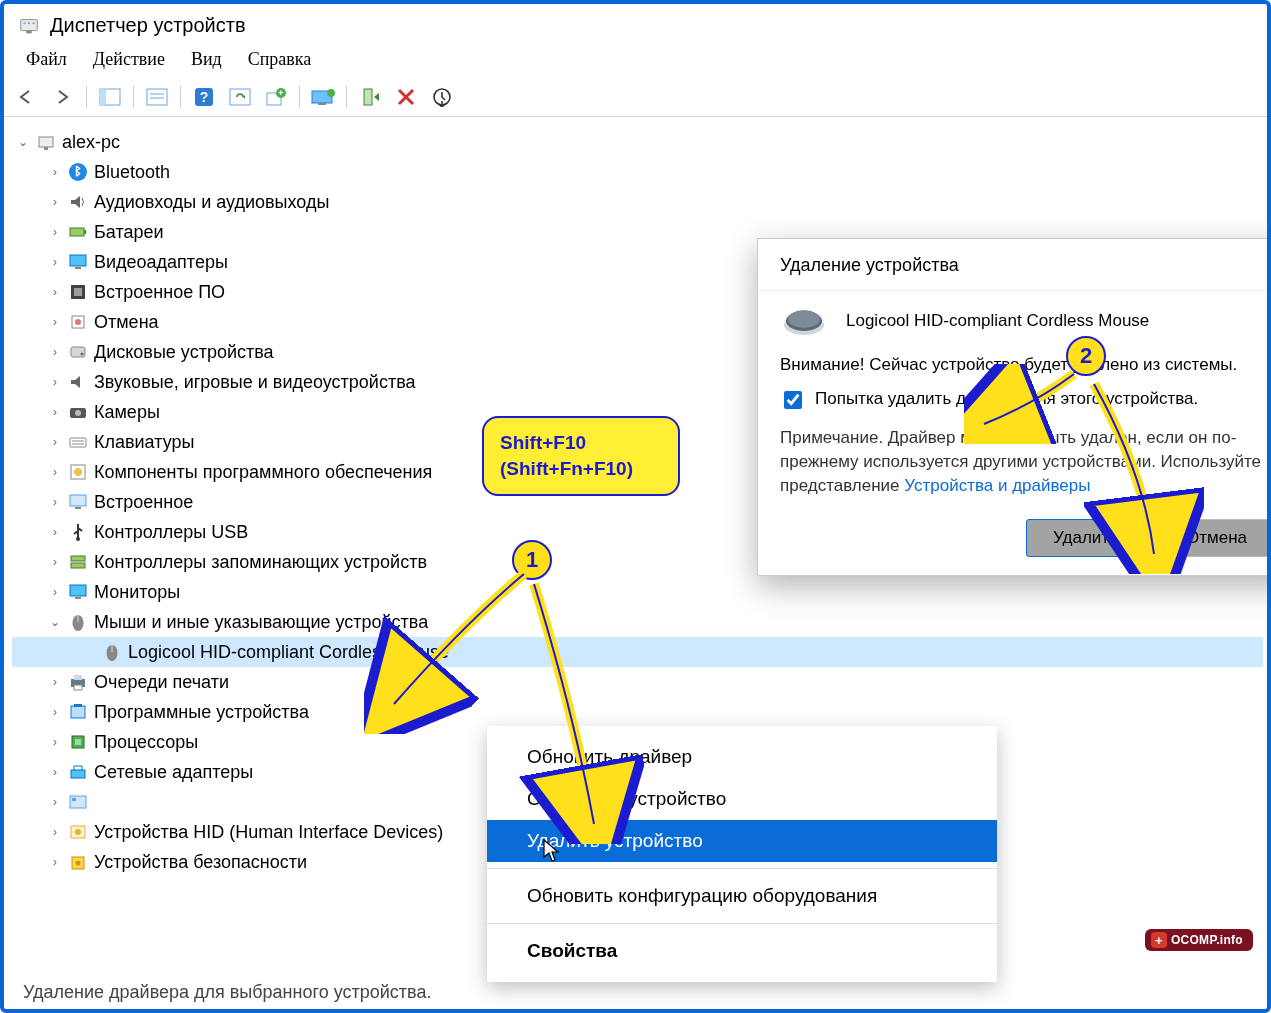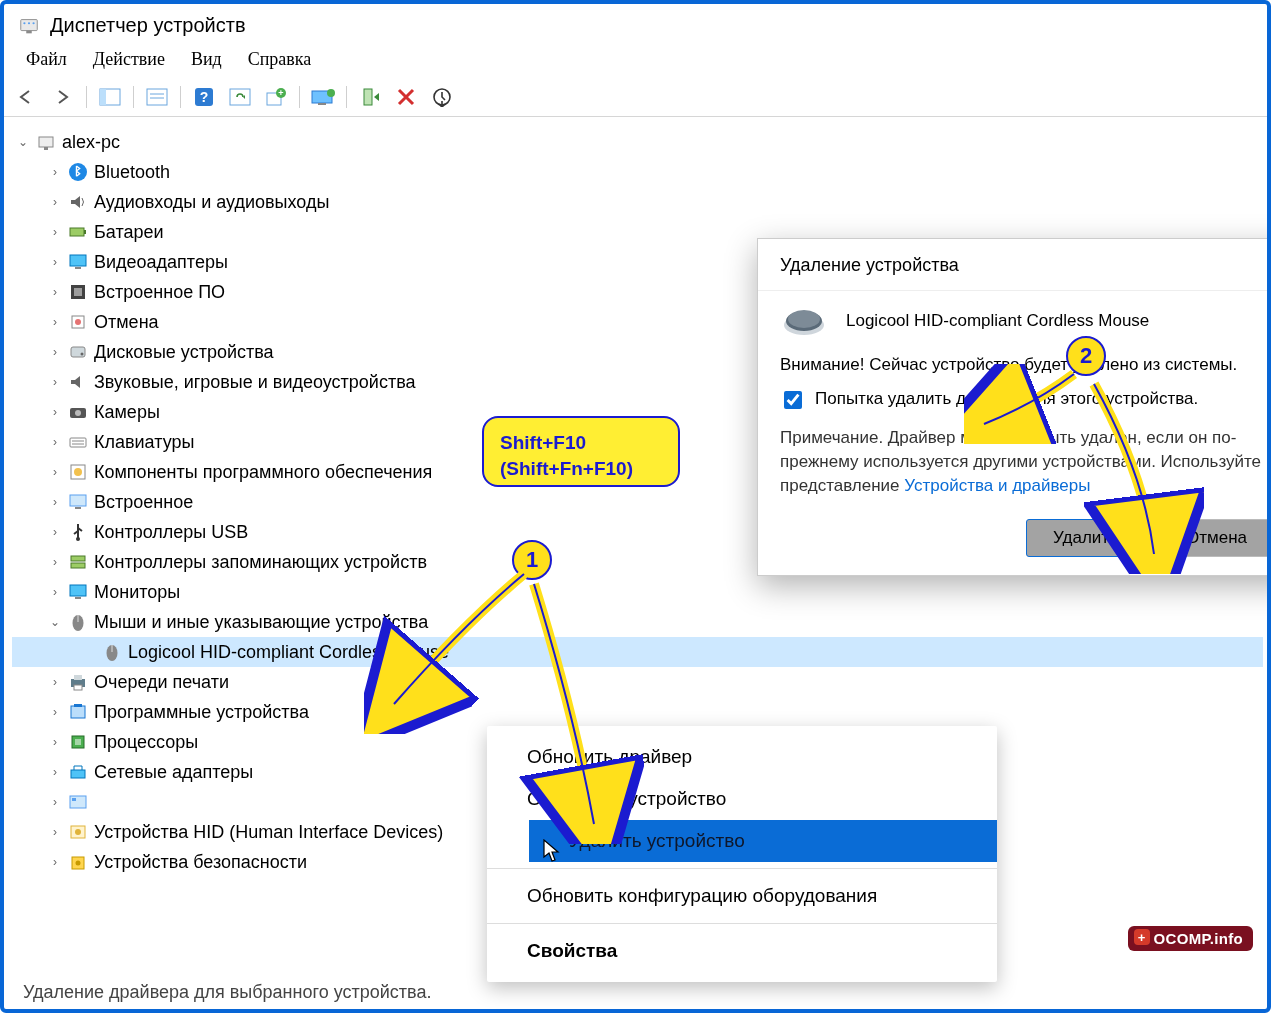--- a/index.html
+++ b/index.html
@@ -86,22 +86,21 @@
     padding:10px 0;
     font-size:19px;
     border-radius:2px;
   }
   .ctxitem {
     padding:10px 40px;
     cursor:default;
   }
   .ctxitem.hovered {
     background:#0a6cd6;
-    color:#0f172a;
-    margin-left:42px;
+    color:#ffffff;
   }
   .ctxsep { height:1px; background:#ddd; margin:6px 0; }
   
   .dialog {
     position:absolute;
     right:-30px; top:234px;
     width:540px;
     background:#fff;
     border:1px solid #ccc;
     box-shadow: 0 10px 30px rgba(0,0,0,.3);
@@ -126,21 +125,21 @@
     border:1px solid #0a6cd6;
     background:#a3a3a3;
     padding:8px 26px;
     font-size:17px;
     border-radius:3px;
   }
   
   .callout {
     position:absolute;
     left:478px; top:412px;
-    width:198px; height:71px;
+    width:198px; height:80px;
     background:#ffee33;
     border:2px solid #1b1bd0;
     border-radius:16px;
     padding:12px 16px;
     font-size:19px;
     font-weight:600;
     color:#1b1bd0;
     line-height:1.35;
   }
   .badge {
@@ -157,21 +156,21 @@
   .cursor-img {
     position:absolute;
     left:539px; top:835px;
     width:18px; height:24px;
   }
   .watermark {
     position:absolute;
     right:14px; bottom:58px;
     background:#7a1020;
     color:#fff;
-    font-size:15px;
+    font-size:12px;
     padding:4px 10px 4px 26px;
     border-radius:6px;
     font-weight:600;
     letter-spacing:.3px;
   }
   .watermark::before{
     content:"+";
     position:absolute; left:6px; top:3px;
     background:#d43a2a; color:#fff;
     width:16px; height:16px; border-radius:4px;

